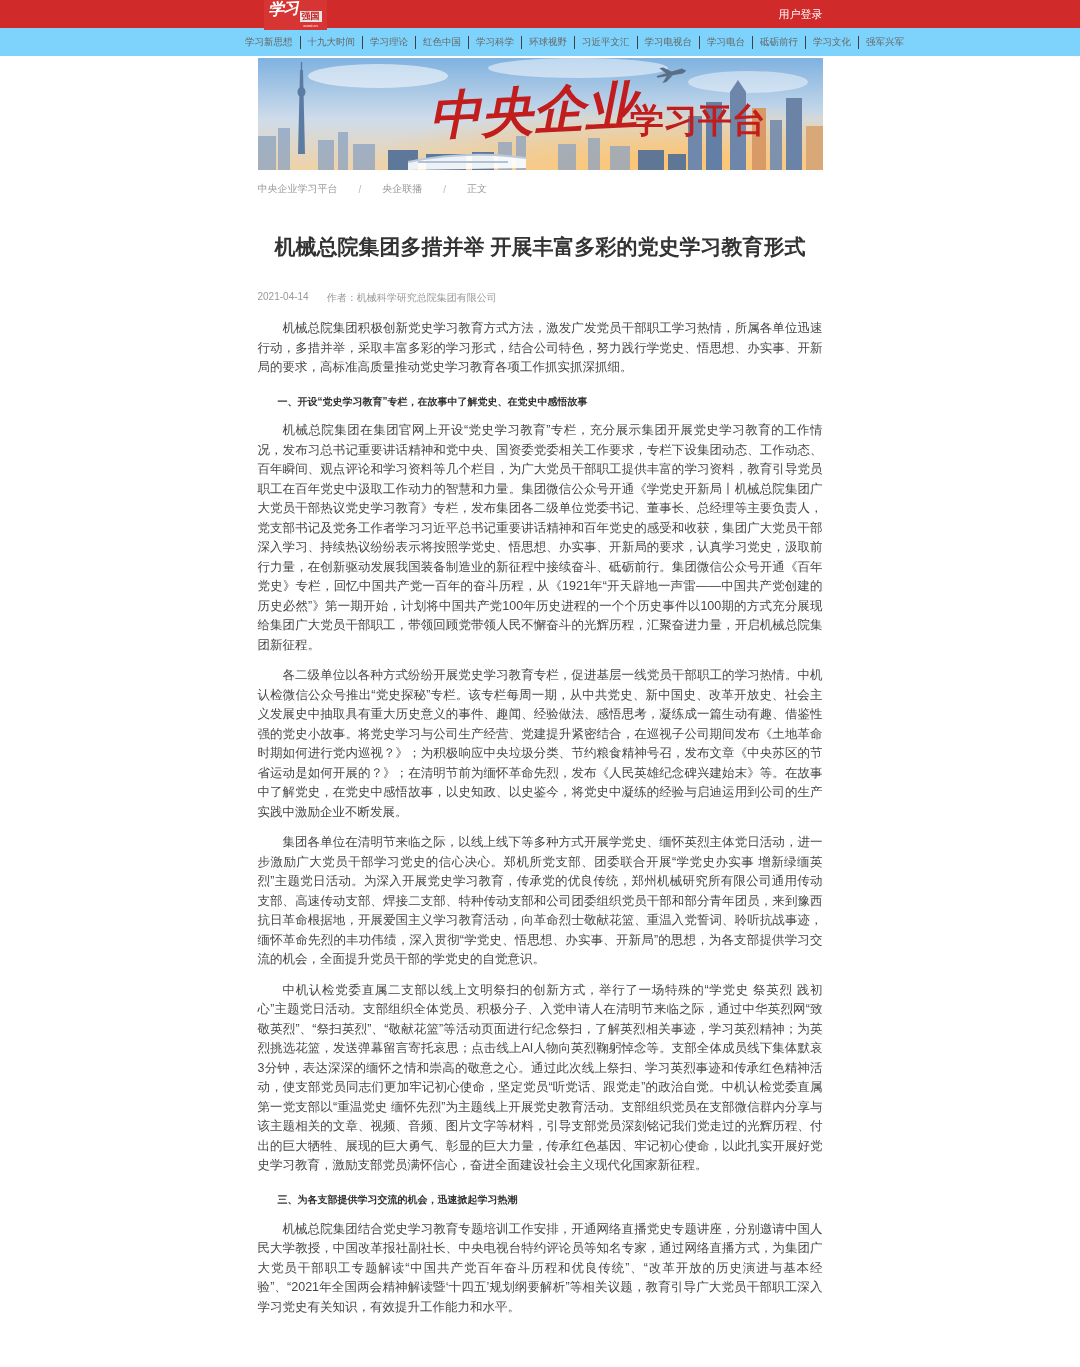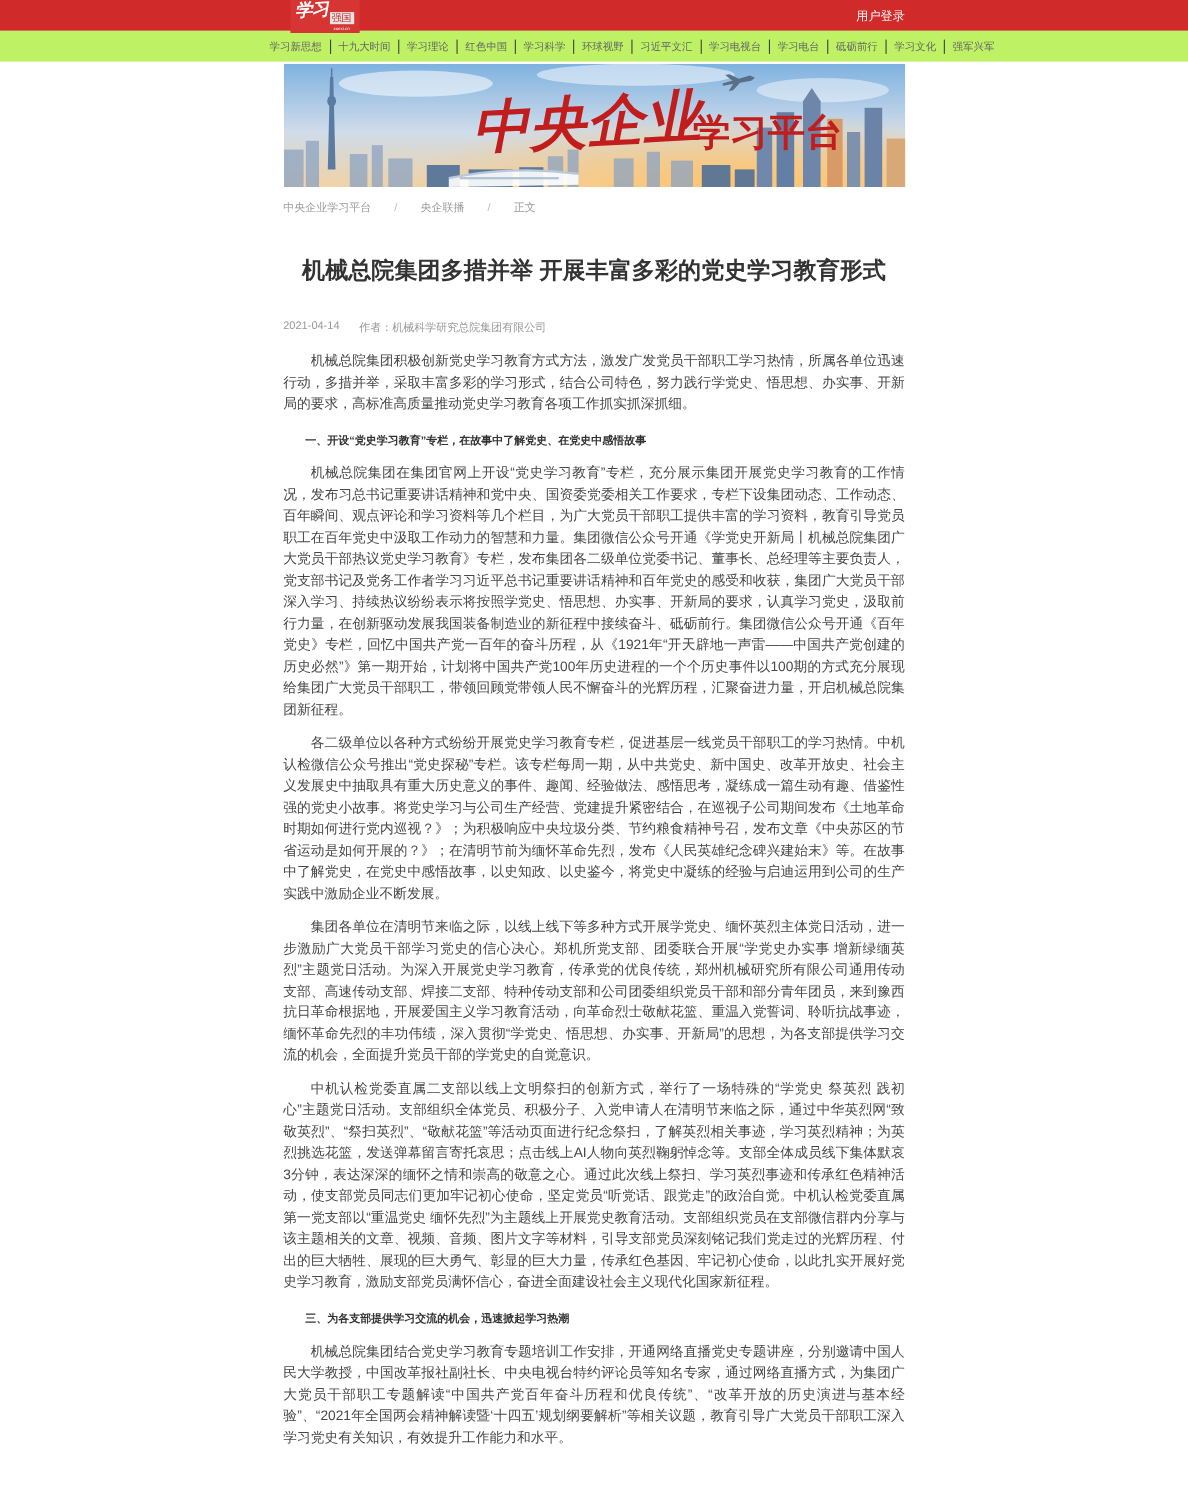--- a/index.html
+++ b/index.html
@@ -14,26 +14,26 @@
   
   .topbar { height: 28px; background: #d02a2a; }
   .topbar-inner { height: 28px; display: flex; align-items: center; justify-content: space-between; }
   .logo { display: flex; align-items: flex-start; gap: 2px; background: #d73434; padding: 2px 5px 2px 4px; cursor: pointer; margin-left: 6px; }
   .logo-calligraphy {
     font-family: "DejaVu Serif", serif; font-style: italic; font-weight: bold;
     color: #fff; font-size: 16px; line-height: 18px; letter-spacing: -1px;
     transform: rotate(-4deg); display: inline-block;
   }
   .logo-right { display: flex; flex-direction: column; align-items: center; }
-  .logo-badge { background: #e5e5e5; color: #c22; font-size: 9px; font-weight: normal; line-height: 11px; padding: 0 2px; letter-spacing: 0; margin-top: 11px; }
+  .logo-badge { background: #e5e5e5; color: #c22; font-size: 9px; font-weight: bold; line-height: 11px; padding: 0 2px; letter-spacing: 0; margin-top: 11px; }
   .logo-url { color: #fff; font-size: 4px; line-height: 5px; margin-top: 1px; }
   .login { color: #fff; font-size: 11px; cursor: pointer; }
 
   
-  .navbar { background: #bef264; font-family: Liberation Mono, monospace; }
+  .navbar { background: #7dd3fc; font-family: Liberation Mono, monospace; }
   .nav-inner { width: 590px; margin: 0 auto; display: flex; align-items: center; height: 28px; }
   .nav-item {
     font-size: 9.5px; color: #666; white-space: nowrap; cursor: pointer;
     padding: 0 7px; position: relative;
   }
   .nav-item + .nav-item { border-left: 1px solid #404040; }
   .nav-item:first-child { padding-left: 0; }
 
   
   .banner { margin-top: 2px; width: 565px; height: 112px; display: block; }

